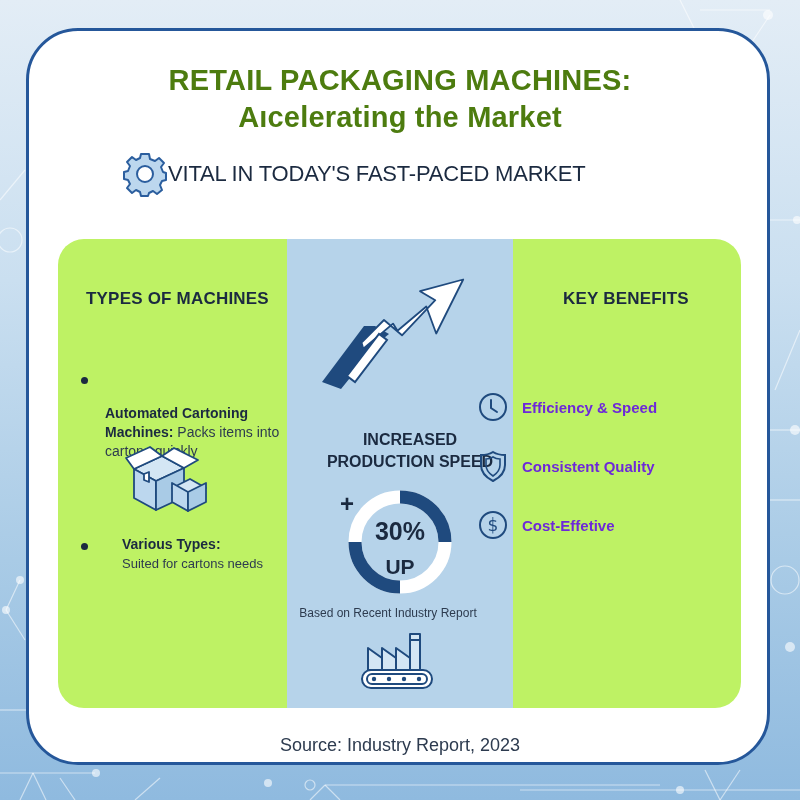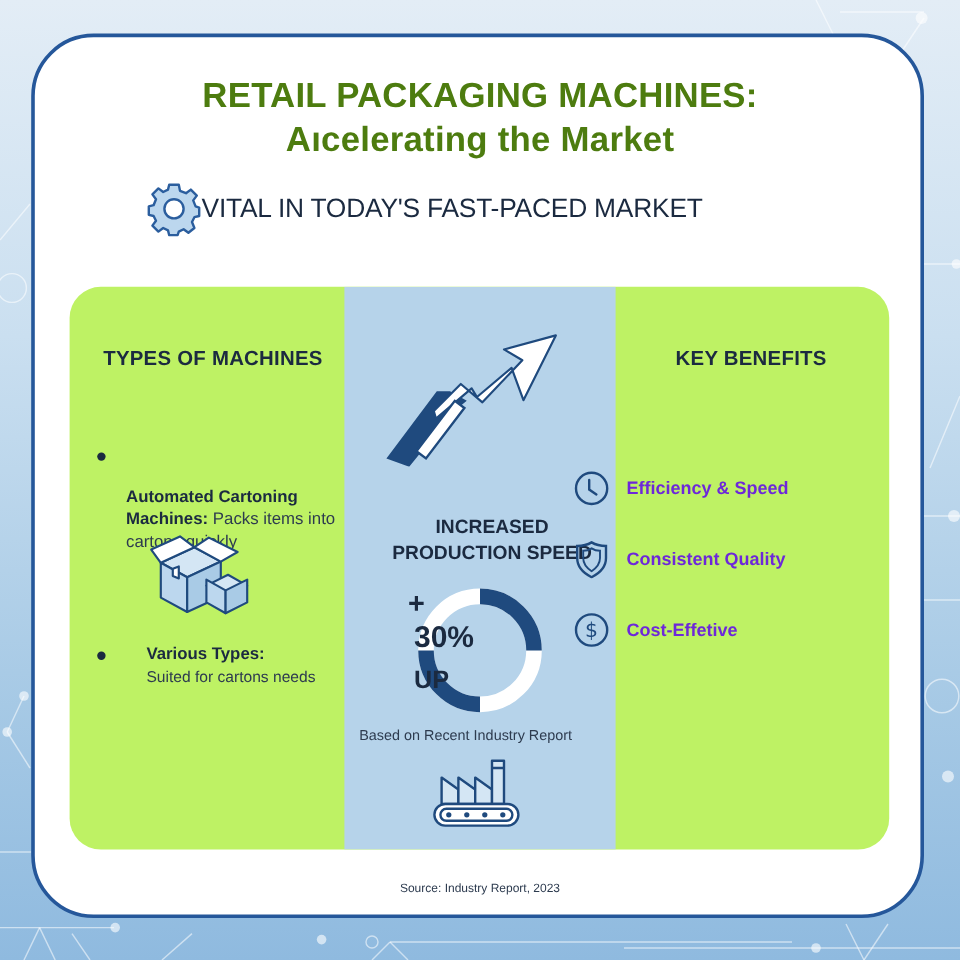--- a/index.html
+++ b/index.html
@@ -42,32 +42,32 @@
     position: absolute; width: 7px; height: 7px; border-radius: 50%; background: #1b2a40;
   }
   .bullet-item b { font-weight: bold; }
   .bullet-desc { color: #2d3b4f; }
   .mid-heading {
     position: absolute; left: 0; width: 226px; text-align: center; top: 190px;
     color: #1b2a40; font-weight: bold; font-size: 16px; line-height: 22px; padding-left: 10px;
   }
   .donut-wrap { position: absolute; left: 58px; top: 248px; width: 110px; height: 110px; }
   .donut-text {
-    position: absolute; left: 0; right: 0; text-align: left; color: #1b2a40; font-weight: bold;
+    position: absolute; left: 0; right: 0; text-align: center; color: #1b2a40; font-weight: bold;
   }
   .plus { position: absolute; left: 53px; top: 253px; color: #1b2a40; font-size: 24px; font-weight: bold; line-height: 24px; }
   .report-note {
     position: absolute; left: 0; width: 202px; text-align: center; top: 367px;
     color: #2d3b4f; font-size: 12px;
   }
   .benefit { position: absolute; left: 478px; display: flex; align-items: center; gap: 14px; }
   .benefit-label { color: #6d28d9; font-weight: bold; font-size: 15px; }
   .source {
     position: absolute; left: 0; right: 0; top: 735px; text-align: center;
-    color: #2d3b4f; font-size: 10px;
+    color: #2d3b4f; font-size: 18px;
   }
 </style>
 </head>
 <body>
 
 <svg class="bg-net" viewBox="0 0 800 800">
   <g stroke="#ffffff" stroke-opacity="0.55" stroke-width="1.2" fill="none">
     <line x1="680" y1="0" x2="695" y2="30"></line>
       <line x1="700" y1="10" x2="770" y2="10"></line>
     <line x1="770" y1="15" x2="740" y2="60"></line>

